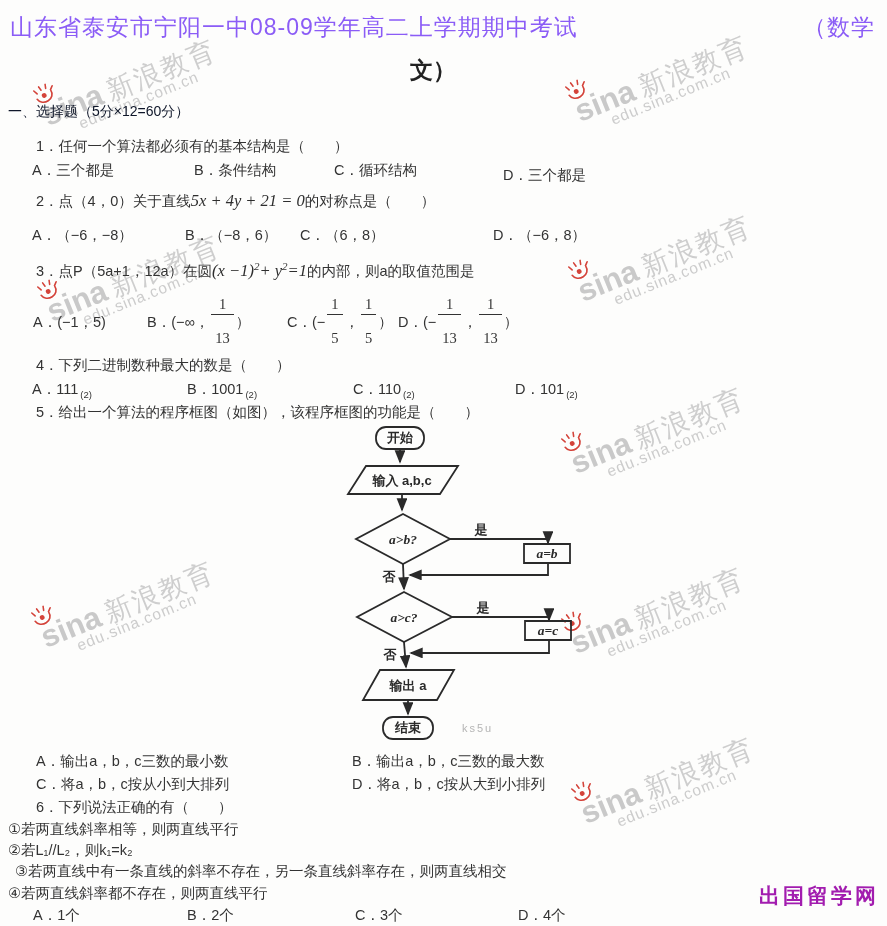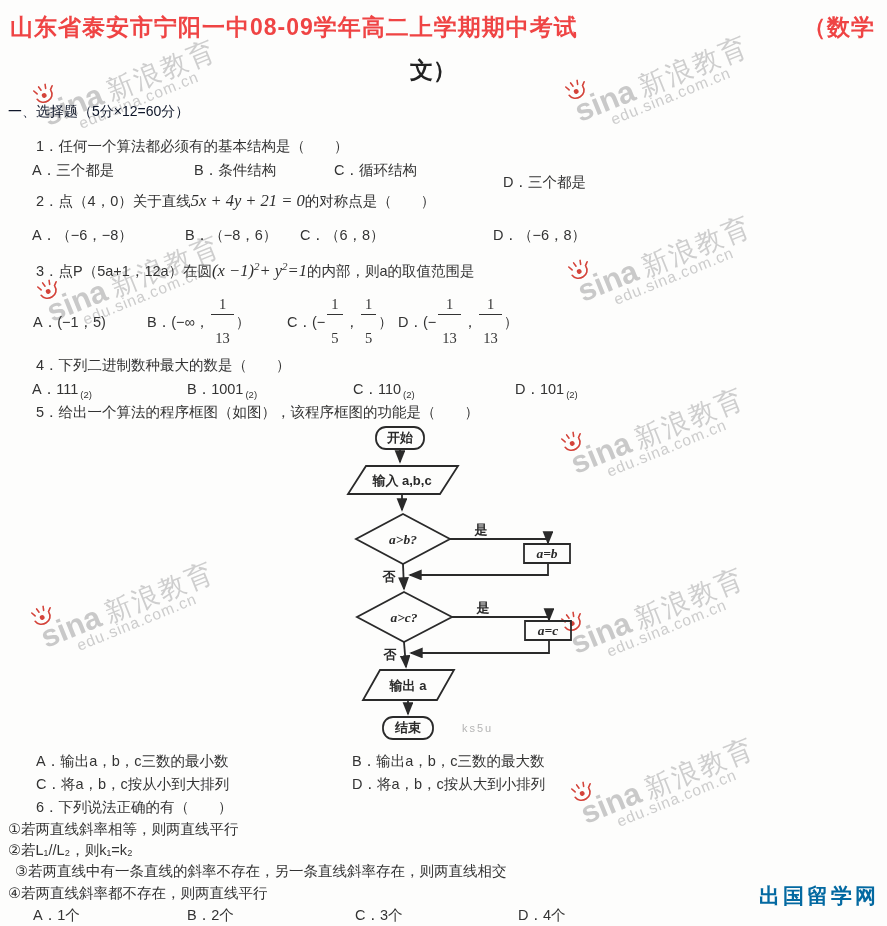--- a/index.html
+++ b/index.html
@@ -1,19 +1,19 @@
 <!DOCTYPE html>
 <html><head>
 <meta charset="utf-8">
 <style>
   html,body{margin:0;padding:0;background:#ffffff;}
   .page{position:relative;width:887px;height:926px;background:#fdfdfc;overflow:hidden;
         font-family:"Liberation Sans","DejaVu Sans",sans-serif;color:#343434;}
   .abs{position:absolute;white-space:nowrap;z-index:2;}
-  .title1{font-size:23px;font-weight:bold;color:#ef4444;letter-spacing:1px;}
+  .title1{font-size:23px;font-weight:normal;color:#8b5cf6;letter-spacing:1px;}
   .title2{font-size:23px;font-weight:bold;color:#222;}
   .section{font-size:14px;color:#0f172a;}
   .stem{font-size:14.5px;color:#333;}
   .opt{font-size:14.5px;color:#333;}
   .math{font-family:"Liberation Serif","DejaVu Serif",serif;font-style:italic;font-size:16.5px;color:#2e2e2e;}
   .math sup{font-size:11px;font-style:italic;}
   .frac{display:inline-block;vertical-align:middle;text-align:center;line-height:1.08;
         font-family:"Liberation Serif","DejaVu Serif",serif;font-size:14.5px;font-style:normal;margin:0 2px;}
   .frac .fn{display:block;border-bottom:1.2px solid #333;padding:0 4px 1px;}
   .frac .fd{display:block;padding:16px 4px 0;}
@@ -26,21 +26,21 @@
   .wm-cn{font-size:27px;letter-spacing:2px;line-height:1;color:#cecece;}
   .wm-url{font-size:15.5px;letter-spacing:1px;margin:-4px 0 0 30px;color:#cccccc;}
   .wm-eye{position:absolute;left:-4px;top:-15px;width:26px;height:22px;}
   
   .fc{position:absolute;left:340px;top:418px;z-index:2;}
   .fc-cjk{font-size:13px;font-weight:bold;fill:#2a2a2a;font-family:"Liberation Sans","DejaVu Sans",sans-serif;}
   .fc-var{font-size:13.5px;font-weight:bold;font-style:italic;fill:#2a2a2a;font-family:"Liberation Serif","DejaVu Serif",serif;}
   .fc-ks{font-size:11px;fill:#b5b5b5;letter-spacing:2px;font-family:"Liberation Sans",sans-serif;}
   .fc svg *{vector-effect:non-scaling-stroke;}
   
-  .site-name{font-size:21px;font-weight:bold;color:#0369a1;letter-spacing:3px;}
+  .site-name{font-size:21px;font-weight:bold;color:#a21caf;letter-spacing:3px;}
   .site-url{font-size:17.5px;font-weight:bold;color:#2b5fa7;letter-spacing:0.5px;}
   .site-url .red{color:#e0392e;}
 </style>
 </head>
 <body>
 
 <div class="page">
 
   <div class="wm" style="left:40px;top:66px;">
     <svg class="wm-eye" viewBox="0 0 26 22">
@@ -188,21 +188,21 @@
 
   <div class="abs title1" style="left:10px;top:12px;">山东省泰安市宁阳一中08-09学年高二上学期期中考试</div>
   <div class="abs title1" style="left:803px;top:12px;">（数学</div>
   <div class="abs title2" style="left:410px;top:55px;">文）</div>
   <div class="abs section" style="left:8px;top:103px;">一、选择题（5分×12=60分）</div>
 
   <div class="abs stem" style="left:36px;top:137px;">1．任何一个算法都必须有的基本结构是（　　）</div>
   <div class="abs opt" style="left:32px;top:161px;">A．三个都是</div>
   <div class="abs opt" style="left:194px;top:161px;">B．条件结构</div>
   <div class="abs opt" style="left:334px;top:161px;">C．循环结构</div>
-  <div class="abs opt" style="left:503px;top:173px;">D．三个都是</div>
+  <div class="abs opt" style="left:503px;top:166px;">D．三个都是</div>
 
   <div class="abs stem" style="left:36px;top:191px;"><span>2．点（4，0）关于直线</span><span class="math">5x + 4y + 21 = 0</span><span>的对称点是（　　）</span></div>
   <div class="abs opt" style="left:32px;top:226px;">A．（−6，−8）</div>
   <div class="abs opt" style="left:185px;top:226px;">B．（−8，6）</div>
   <div class="abs opt" style="left:300px;top:226px;">C．（6，8）</div>
   <div class="abs opt" style="left:493px;top:226px;">D．（−6，8）</div>
 
   <div class="abs stem" style="left:36px;top:259px;"><span>3．点P（5a+1，12a）在圆</span><span class="math"><span>(x −1)</span><sup>2</sup><span>+ y</span><sup>2</sup><span>=1</span></span><span>的内部，则a的取值范围是</span></div>
   <div class="abs opt fracrow" style="left:33px;top:302px;">A．(−1，5)</div>
   <div class="abs opt fracrow" style="left:147px;top:302px;">

